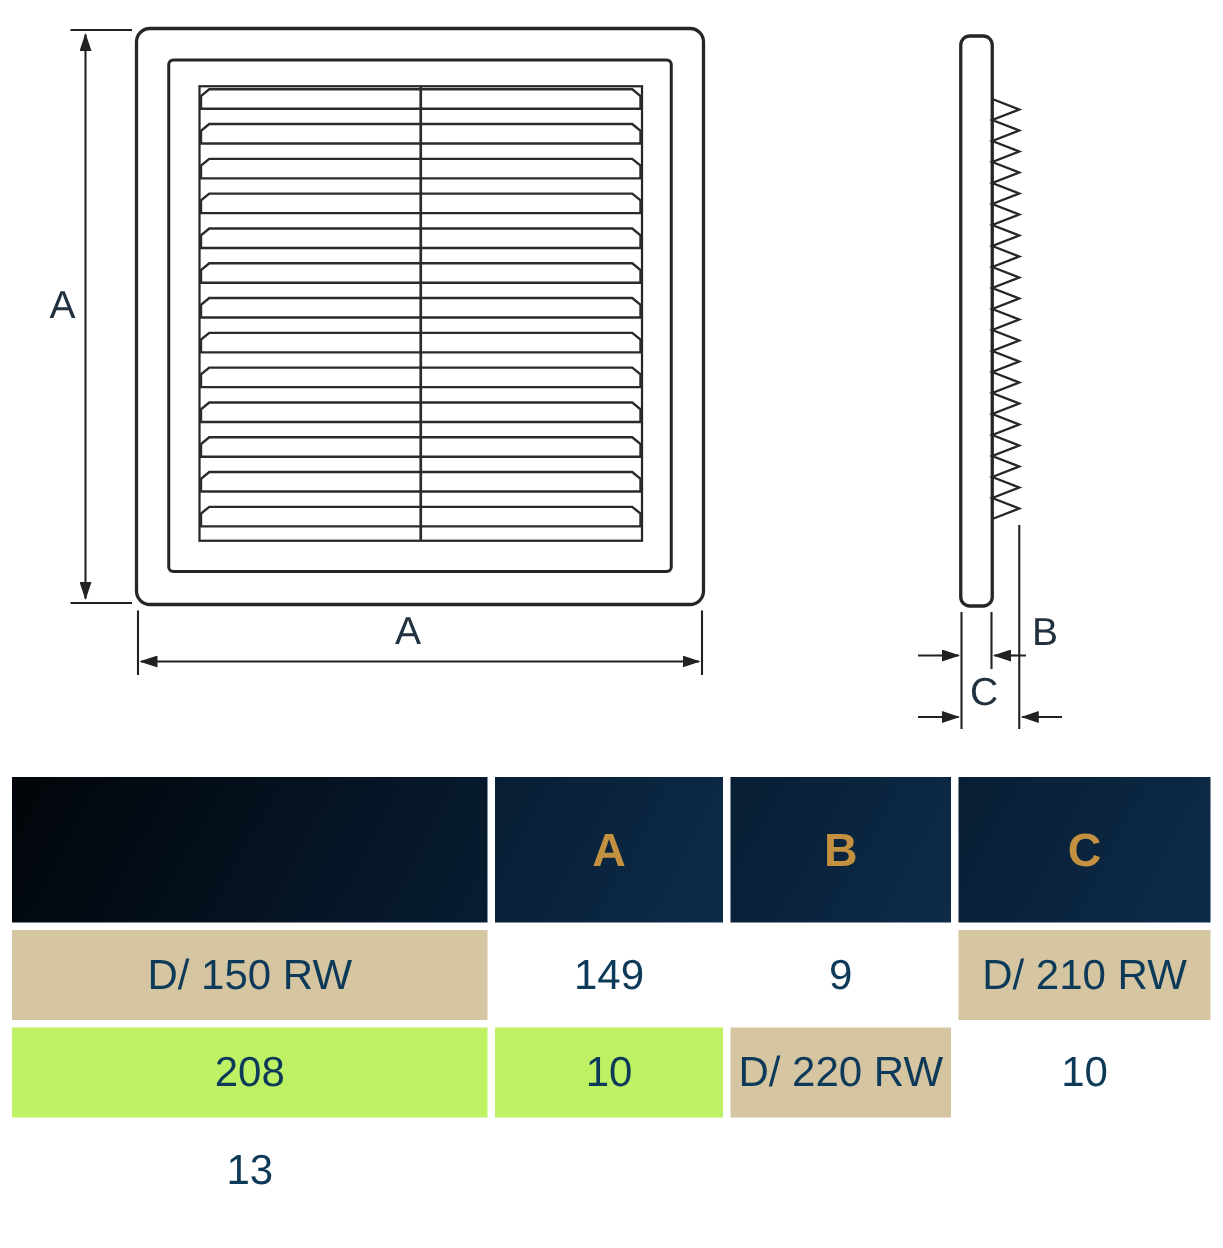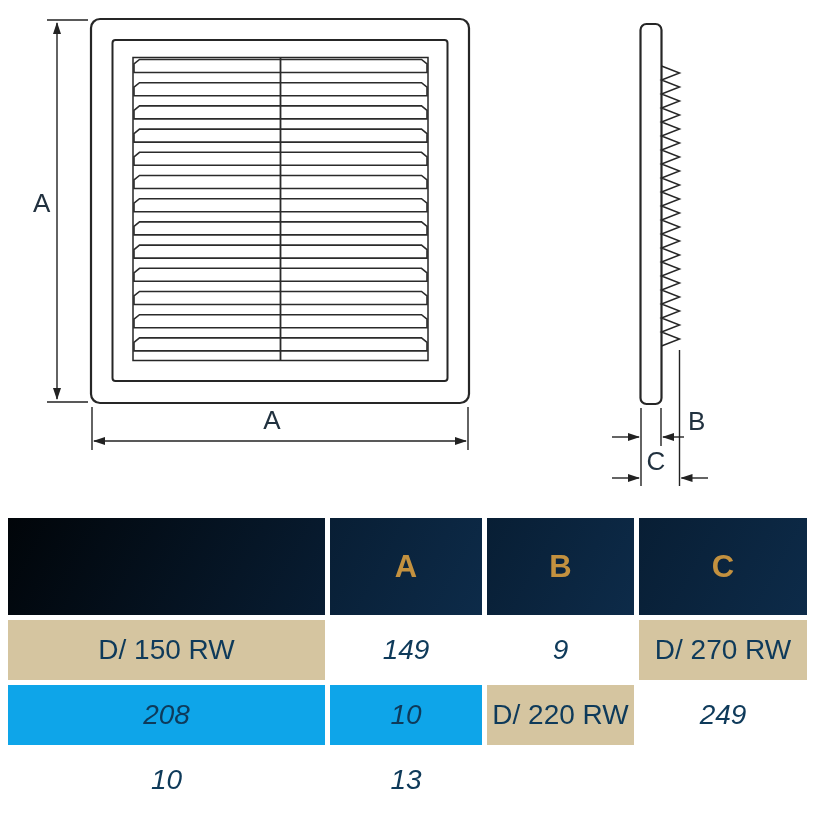--- a/index.html
+++ b/index.html
@@ -44,23 +44,22 @@
   }
   .label-cell {
     background: #d5c5a0;
     color: #0e3a5a;
     font-size: 28px;
   }
   .data-cell {
     background: #ffffff;
     color: #0e3a5a;
     font-size: 28px;
-    font-style: italic;
   }
-  .data-cell.alt { background: #0ea5e9; }
+  .data-cell.alt { background: #bef264; }
 </style>
 </head>
 <body>
 
 <div class="page">
 
   <svg class="drawing" width="815" height="512" viewBox="0 0 815 512">
     <defs>
       <marker id="arrow" markerWidth="12" markerHeight="8" refX="11" refY="4" orient="auto-start-reverse" markerUnits="userSpaceOnUse">
         <path d="M0 0 L12 4 L0 8 Z" fill="#222222"></path>
@@ -128,23 +127,22 @@
 
     <div class="cell head corner"></div>
     <div class="cell head">A</div>
     <div class="cell head">B</div>
     <div class="cell head">C</div>
 
     <div class="cell label-cell">D/ 150 RW</div>
     <div class="cell data-cell">149</div>
     <div class="cell data-cell">9</div>
 
-    <div class="cell label-cell">D/ 270 RW</div>
+    <div class="cell label-cell">D/ 210 RW</div>
     <div class="cell data-cell alt">208</div>
     <div class="cell data-cell alt">10</div>
 
     <div class="cell label-cell">D/ 220 RW</div>
-    <div class="cell data-cell">249</div>
     <div class="cell data-cell">10</div>
     <div class="cell data-cell">13</div>
   </div>
 
 </div>
 
 </body></html>

